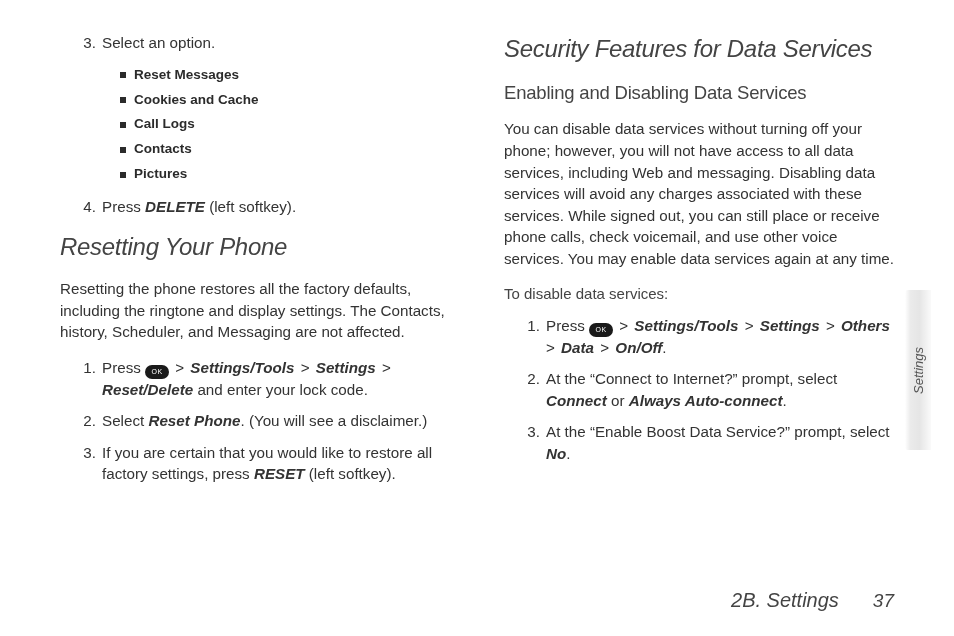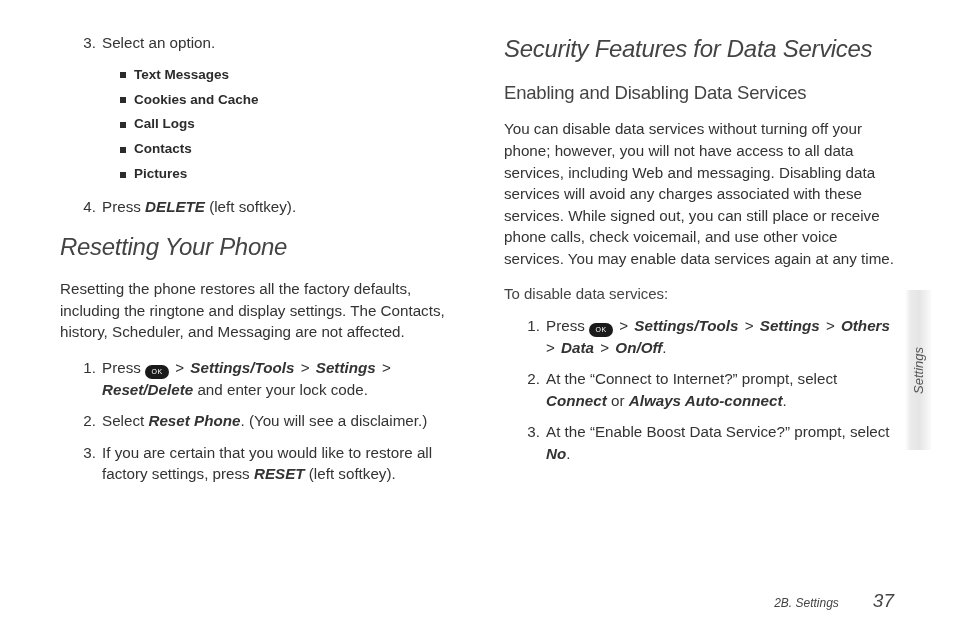--- a/index.html
+++ b/index.html
@@ -94,40 +94,40 @@
   .footer {
     position:absolute;
     bottom: 24px;
     right: 60px;
     display:flex;
     gap: 34px;
     align-items:baseline;
     font-style: italic;
     color:#444;
   }
-  .footer .sec { font-size: 12px; }
+  .footer .sec { font-size: 20px; }
   .footer .pg { font-size: 19px; }
   .gt { padding: 0 2px; }
 </style>
 </head>
 <body>
 
 <div class="page">
 
   <div class="col">
 
     <div class="ol-item" style="padding-left:20px;">
       <div class="ol-num">3.</div>
       <div class="ol-body">Select an option.</div>
     </div>
 
     <div class="indent-list" style="padding-left:60px;">
       <div class="bullet-row">
           <span class="sq"></span>
-          <span>Text Messages</span>
+          <span>Reset Messages</span>
         </div>
       <div class="bullet-row">
           <span class="sq"></span>
           <span>Cookies and Cache</span>
         </div>
       <div class="bullet-row">
           <span class="sq"></span>
           <span>Call Logs</span>
         </div>
       <div class="bullet-row">

